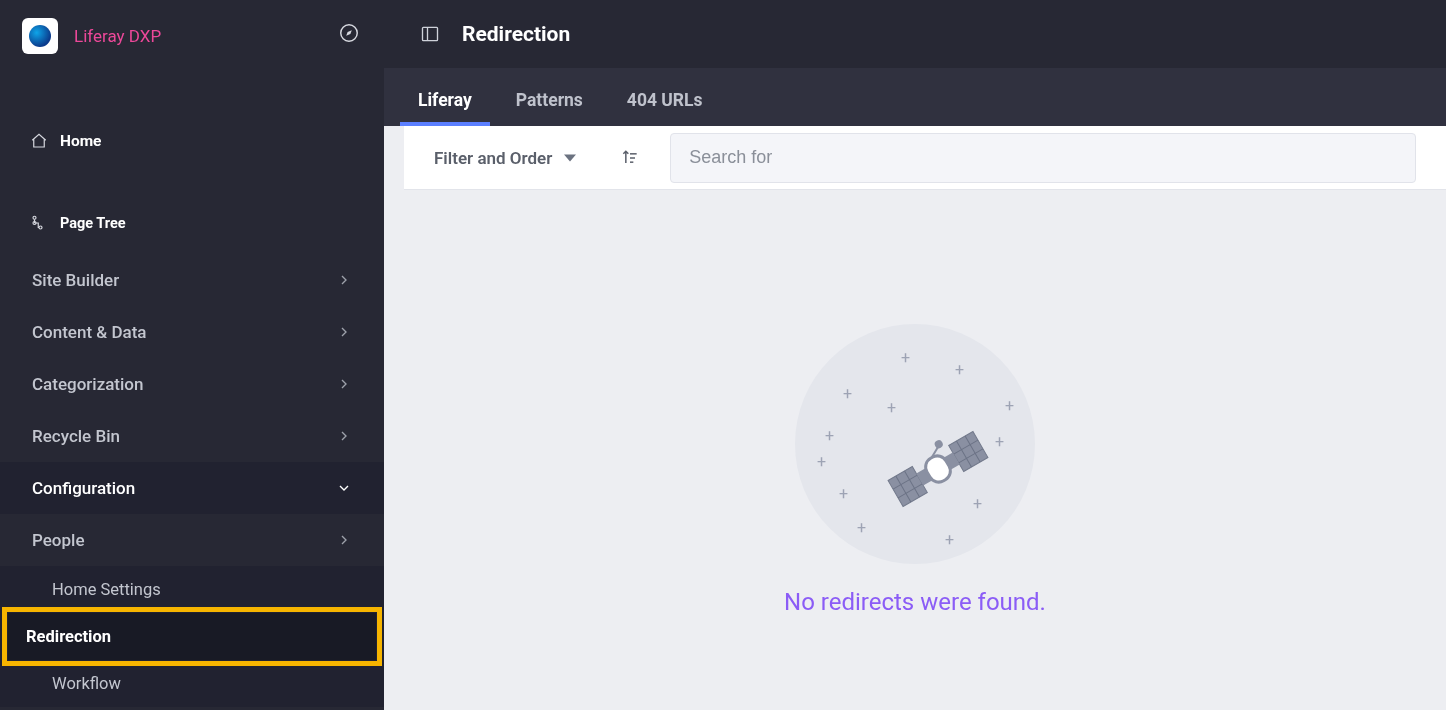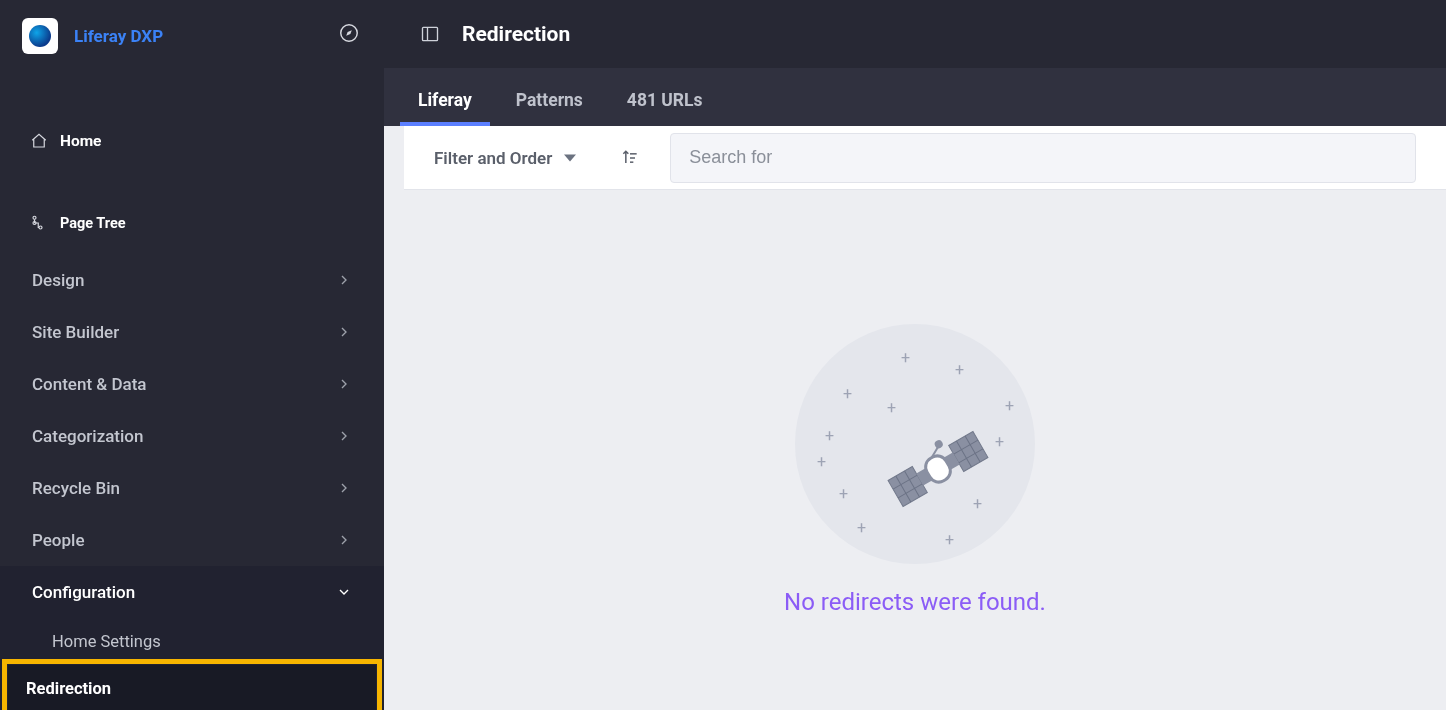--- a/index.html
+++ b/index.html
@@ -4,21 +4,21 @@
 <style>
 * { box-sizing: border-box; margin: 0; padding: 0; }
 body { font-family: -apple-system, BlinkMacSystemFont, "Segoe UI", Roboto, Helvetica, Arial, sans-serif; background: #edeef2; width: 1446px; height: 710px; overflow: hidden; }
 .app { display: flex; height: 100vh; }
 
 
 .sidebar { width: 384px; background: #272834; color: #b9bcc6; display: flex; flex-direction: column; }
 .sidebar-header { display: flex; align-items: center; padding: 18px 22px; position: relative; }
 .logo { width: 36px; height: 36px; background: #fff; border-radius: 6px; display: flex; align-items: center; justify-content: center; margin-right: 16px; }
 .logo-inner { width: 22px; height: 22px; border-radius: 50%; background: radial-gradient(circle at 35% 35%, #0ea5e9, #0b3b8c 70%); }
-.product-name { color: #3b82f6; font-weight: 700; font-size: 17px; }
+.product-name { color: #ec4899; font-weight: 400; font-size: 17px; }
 .compass-btn { position: absolute; right: 24px; top: 22px; color: #d6d8df; }
 .compass-svg { width: 22px; height: 22px; stroke: #d6d8df; fill: none; stroke-width: 1.6; }
 
 .quicklinks { padding: 4px 0 8px 0; }
 .quicklink { display: flex; align-items: center; padding: 8px 30px; font-size: 15.5px; font-weight: 700; color: #fff; cursor: pointer; margin-top: 48px; }
 .quicklink.tree { font-size: 14.5px; }
 .qicon { width: 18px; height: 18px; margin-right: 12px; stroke: #d6d8df; fill: none; stroke-width: 1.6; }
 
 .nav-group { padding: 6px 0; }
 .nav-item { display: flex; align-items: center; justify-content: space-between; padding: 16px 32px; font-size: 17px; color: #c3c6cf; cursor: pointer; position: relative; }
@@ -95,59 +95,53 @@
             <circle cx="6" cy="12" r="2"></circle>
             <circle cx="14" cy="18" r="2"></circle>
             <path d="M6 7 V12 M6 12 H11 V18 H12"></path>
           </svg>
         <span>Page Tree</span>
       </div>
     </div>
 
     <div class="nav-group">
       <div class="nav-item">
-        <span class="label">Design</span>
-        <svg class="chev" viewBox="0 0 24 24">
-            <polyline points="9 6 15 12 9 18"></polyline>
-          </svg>
-      </div>
-      <div class="nav-item">
         <span class="label">Site Builder</span>
         <svg class="chev" viewBox="0 0 24 24">
             <polyline points="9 6 15 12 9 18"></polyline>
           </svg>
       </div>
       <div class="nav-item">
         <span class="label">Content &amp; Data</span>
         <svg class="chev" viewBox="0 0 24 24">
             <polyline points="9 6 15 12 9 18"></polyline>
           </svg>
       </div>
       <div class="nav-item">
         <span class="label">Categorization</span>
         <svg class="chev" viewBox="0 0 24 24">
             <polyline points="9 6 15 12 9 18"></polyline>
           </svg>
       </div>
       <div class="nav-item">
         <span class="label">Recycle Bin</span>
-        <svg class="chev" viewBox="0 0 24 24">
-            <polyline points="9 6 15 12 9 18"></polyline>
-          </svg>
-      </div>
-      <div class="nav-item">
-        <span class="label">People</span>
         <svg class="chev" viewBox="0 0 24 24">
             <polyline points="9 6 15 12 9 18"></polyline>
           </svg>
       </div>
       <div class="nav-item expanded">
         <span class="label">Configuration</span>
         <svg class="chev" viewBox="0 0 24 24">
             <polyline points="6 9 12 15 18 9"></polyline>
+          </svg>
+      </div>
+      <div class="nav-item">
+        <span class="label">People</span>
+        <svg class="chev" viewBox="0 0 24 24">
+            <polyline points="9 6 15 12 9 18"></polyline>
           </svg>
       </div>
 
       <div class="subnav">
         <div class="sub-item">
           <span>Home Settings</span>
         </div>
         <div class="sub-item active-wrap">
           <div class="active-inner">
             <span>Redirection</span>
@@ -166,21 +160,21 @@
       <svg class="panel-icon" viewBox="0 0 24 24">
           <rect x="3" y="4" width="18" height="16" rx="1"></rect>
           <line x1="9" y1="4" x2="9" y2="20"></line>
         </svg>
       <div class="page-title">Redirection</div>
     </div>
 
     <div class="tabbar">
       <div class="tab active"><span>Liferay</span></div>
       <div class="tab"><span>Patterns</span></div>
-      <div class="tab"><span>481 URLs</span></div>
+      <div class="tab"><span>404 URLs</span></div>
     </div>
 
     <div class="toolbar">
       <div class="filter-btn">
         <span>Filter and Order</span>
         <svg class="caret" viewBox="0 0 10 6">
             <path d="M0 0 L5 6 L10 0 Z"></path>
           </svg>
       </div>
       <div class="sort-btn">

